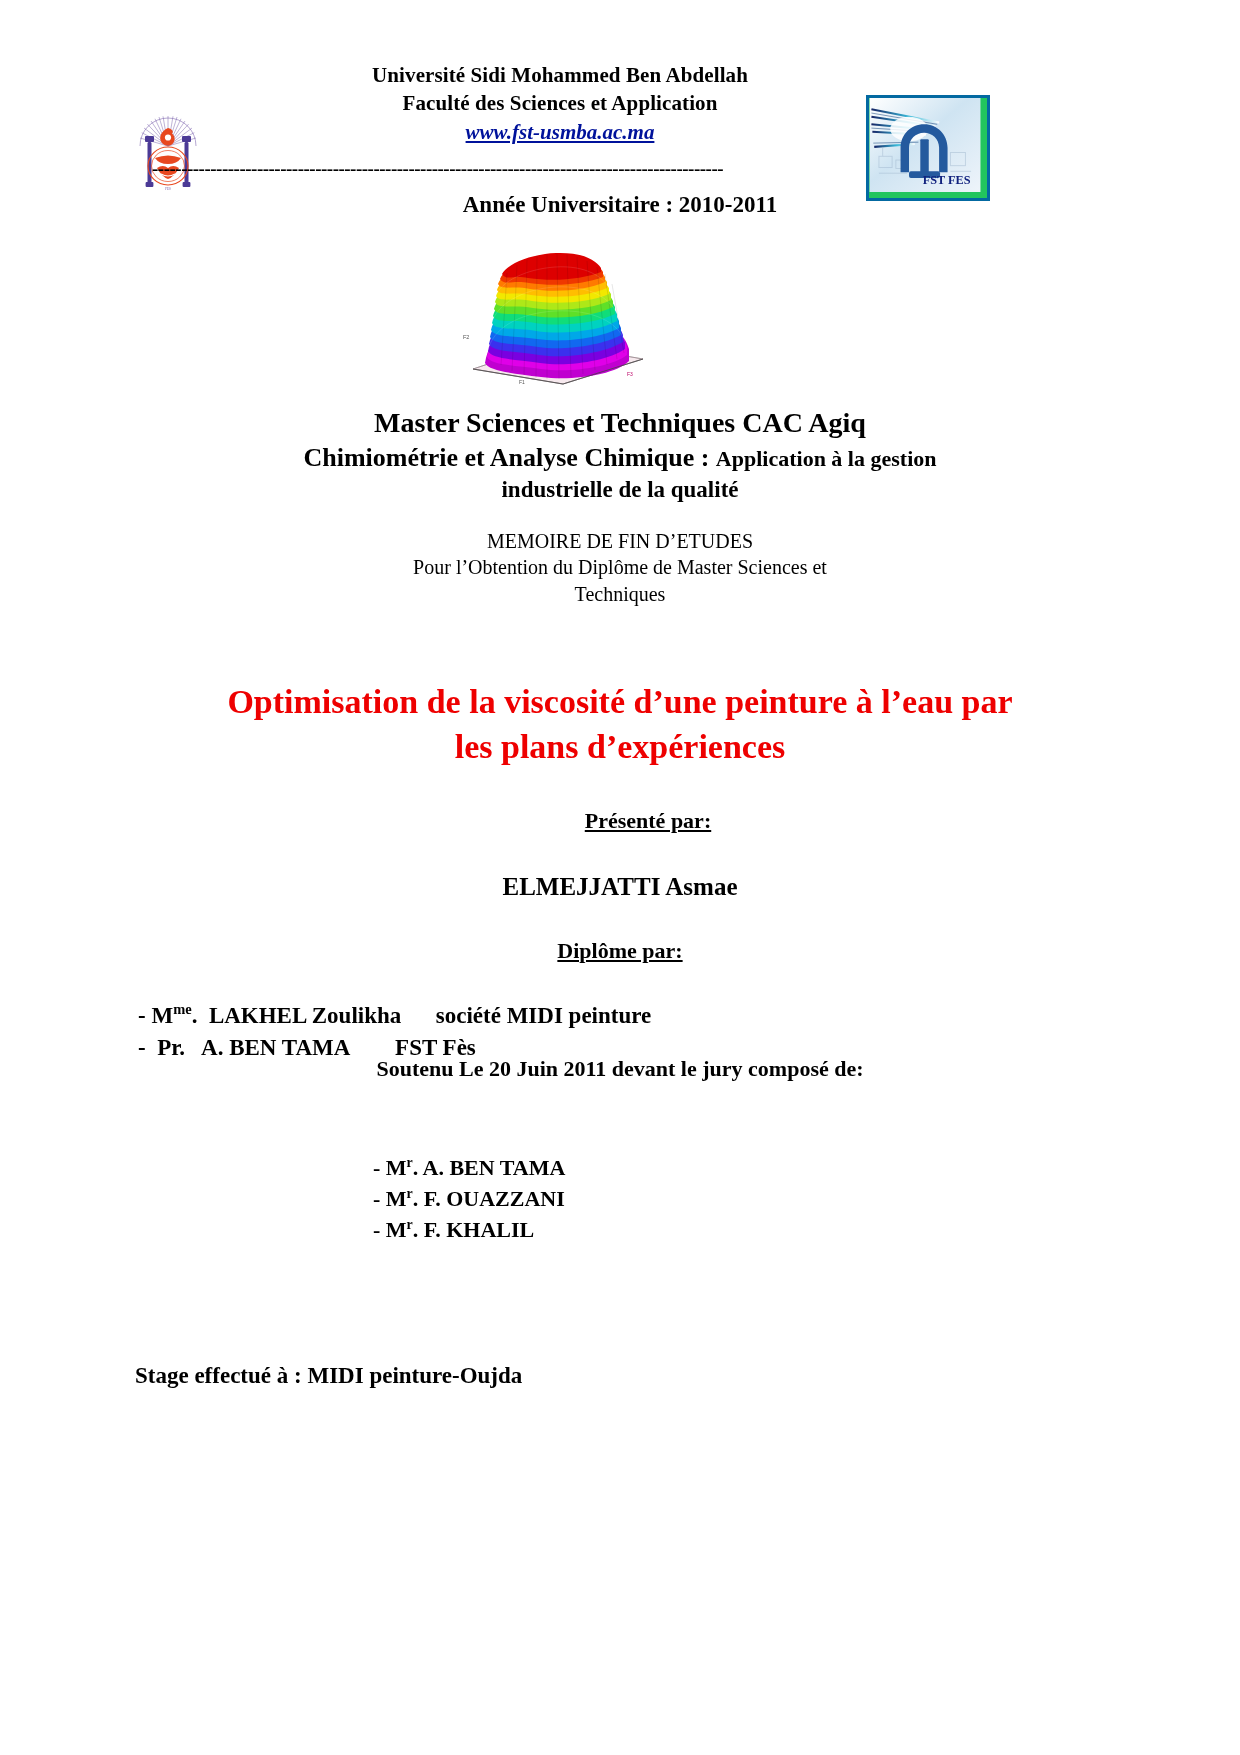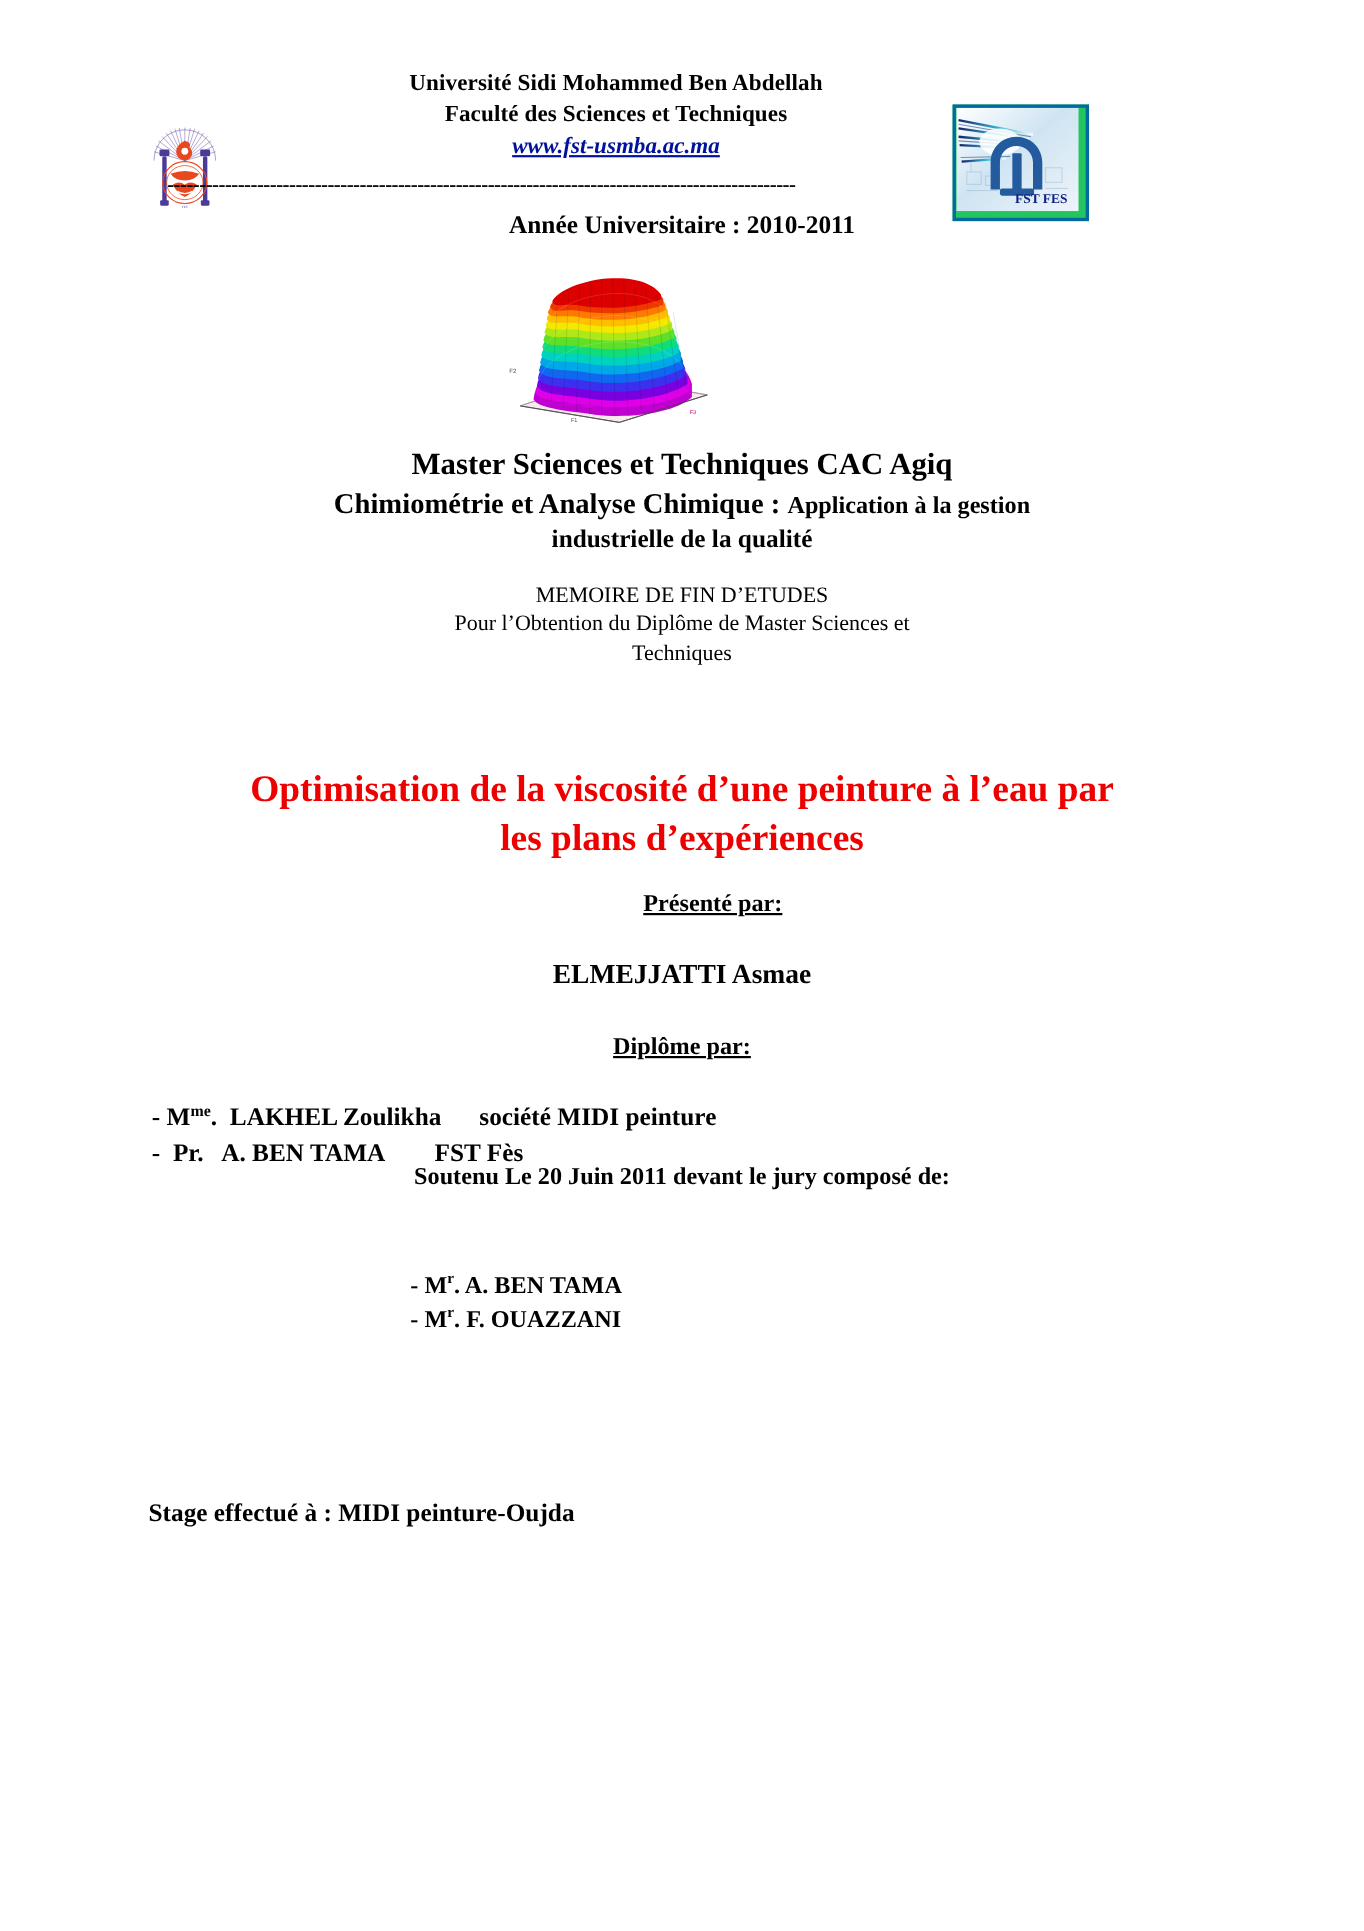--- a/index.html
+++ b/index.html
@@ -137,21 +137,21 @@
     width: 1000px;
     text-align: center;
     line-height: 1.32;
     font-size: 20px;
     font-weight: normal;
   }
 
   .red-title {
     position: absolute;
     left: 90px;
-    top: 696px;
+    top: 680px;
     width: 1060px;
     text-align: center;
     font-size: 34px;
     font-weight: bold;
     color: #ee0000;
     line-height: 1.32;
   }
 
   .presente-label {
     position: absolute;
@@ -288,21 +288,21 @@
             <path d="M29 80 q6 -4 11 0 q5 -4 11 0 q-5 9 -11 11 q-6 -2 -11 -11 z" fill="#e8481f"></path>
             <path d="M33 86 q7 4 14 0" fill="none" stroke="#ffffff" stroke-width="1.2"></path>
           </g>
           <text x="40" y="101.5" font-size="3.2" fill="#6b4fa3" text-anchor="middle" font-family="Liberation Serif, serif">FES</text>
         </g>
       </svg>
     </div>
 
     <div class="header-center">
       <div class="header-line">Université Sidi Mohammed Ben Abdellah</div>
-      <div class="header-line">Faculté des Sciences et Techniques</div>
+      <div class="header-line">Faculté des Sciences et Application</div>
       <div><a class="header-url" href="#">www.fst-usmba.ac.ma</a></div>
     </div>
 
     <div class="logo-fst">
       <svg viewBox="0 0 118 100" width="112" height="94" aria-hidden="true">
         <defs>
           <linearGradient id="glow" x1="0" y1="0" x2="1" y2="1">
             <stop offset="0%" stop-color="#ffffff"></stop>
             <stop offset="45%" stop-color="#cfe4f2"></stop>
             <stop offset="100%" stop-color="#eef4fa"></stop>
@@ -442,17 +442,18 @@
 
   <div class="supervisors">
     <div class="sup-row"><span>- M</span><sup>me</sup><span>.  LAKHEL Zoulikha</span>      <span>société MIDI peinture</span></div>
     <div class="sup-row"><span>-  Pr.</span><sup></sup><span>   A. BEN TAMA</span>        <span>FST Fès</span></div>
   </div>
 
   <div class="jury-head">Soutenu Le 20  Juin 2011  devant le jury composé de:</div>
   <div class="jury-list">
     <div class="jury-item"><span>- M</span><sup>r</sup><span>. A. BEN TAMA</span></div>
     <div class="jury-item"><span>- M</span><sup>r</sup><span>. F. OUAZZANI</span></div>
+    <div class="jury-item"><span>- M</span><sup>r</sup><span>. F. KHALIL</span></div>
   </div>
 
   <div class="stage">Stage effectué à : MIDI peinture-Oujda</div>
 
 </div>
 
 </body></html>

